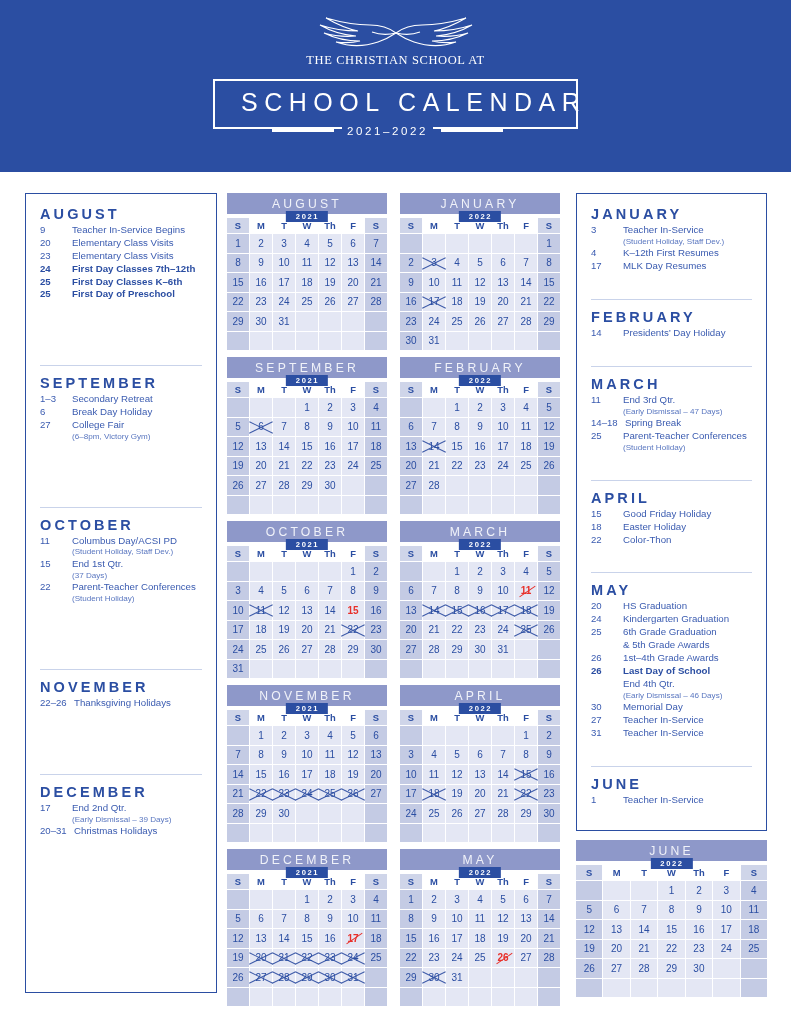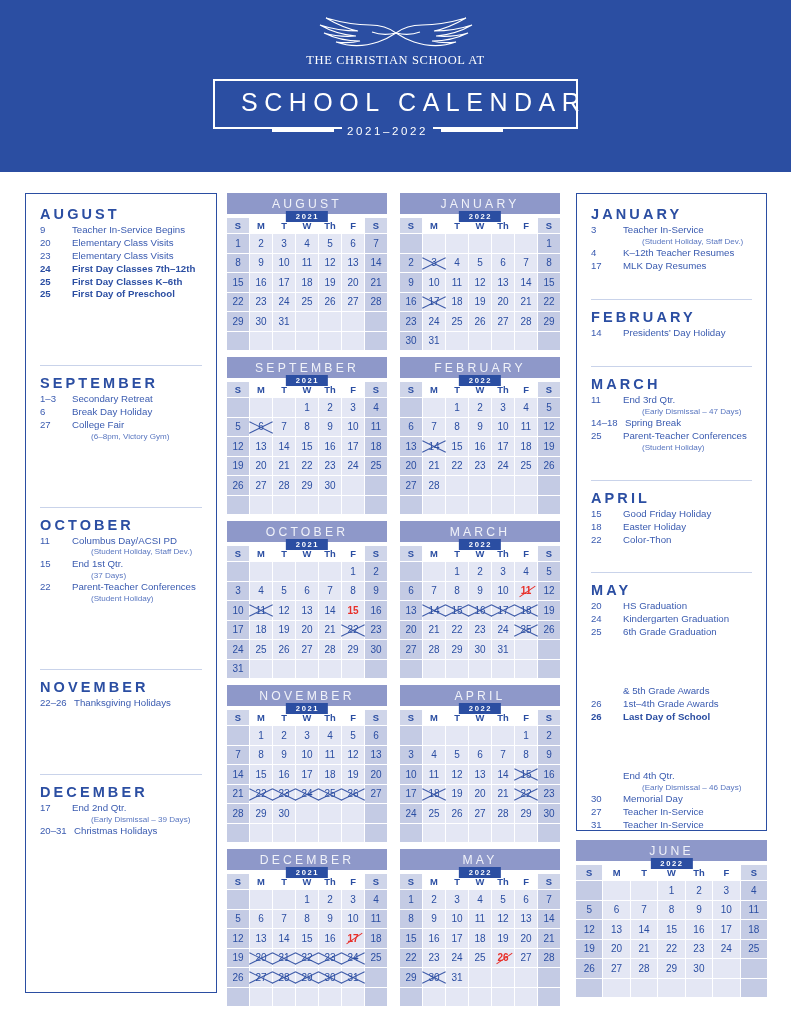--- a/index.html
+++ b/index.html
@@ -60,22 +60,22 @@
     color:#2b4ea2; font-size:14.5px; font-weight:bold; letter-spacing:3.1px;
     margin-bottom:2px; white-space:nowrap;
   }
   .ev-row { display:flex; align-items:baseline; line-height:1.33; }
   .ev-date {
     color:#3a5bb0; font-size:9.6px; width:32px; flex:none; white-space:nowrap;
   }
   .ev-date.wide { width:34px; }
   .ev-text { color:#3a5bb0; font-size:9.7px; }
   .ev-row.bold .ev-date, .ev-row.bold .ev-text { font-weight:bold; color:#2b4ea2; }
-  .ev-sub { color:#5a77c0; font-size:8.1px; margin-left:51px; line-height:1.3; }
-  .ev-cont { color:#3a5bb0; font-size:9.7px; margin-left:32px; line-height:1.33;margin-top:46px; }
+  .ev-sub { color:#5a77c0; font-size:8.1px; margin-left:32px; line-height:1.3; }
+  .ev-cont { color:#3a5bb0; font-size:9.7px; margin-left:32px; line-height:1.33; }
   .divider { height:1px; background:#c9d3ea; margin:10px 2px 9px 0; }
   .spacer-lg { height:52px; }
   .spacer-sm { height:14px; }
 
   
   .cal-col { position:absolute; top:13px; }
   #col-fall   { left:227px; width:160px; }
   #col-spring { left:400px; width:160px; }
   .cal {
     width:160px; margin-bottom:7px; position:relative;
@@ -249,21 +249,21 @@
     <div class="side-panel" id="right-panel">
         <div class="month-block">
           <div class="mb-head">JANUARY</div>
           <div class="ev-row">
             <span class="ev-date">3</span>
             <span class="ev-text">Teacher In-Service</span>
           </div>
           <div class="ev-sub">(Student Holiday, Staff Dev.)</div>
           <div class="ev-row">
             <span class="ev-date">4</span>
-            <span class="ev-text">K–12th Teacher Resumes</span>
+            <span class="ev-text">K–12th First Resumes</span>
           </div>
           <div class="ev-row">
             <span class="ev-date">17</span>
             <span class="ev-text">MLK Day Resumes</span>
           </div>
         </div>
         <div class="spacer-sm"></div>
         <div class="divider"></div>
         <div class="month-block">
           <div class="mb-head">FEBRUARY</div>

